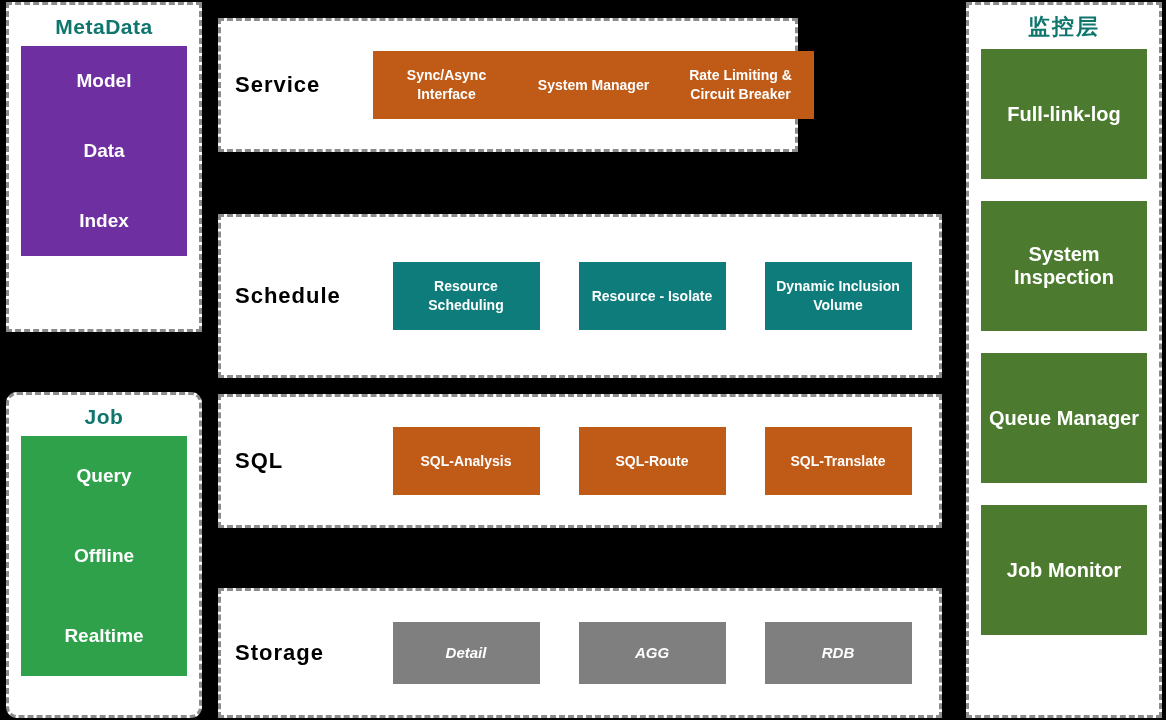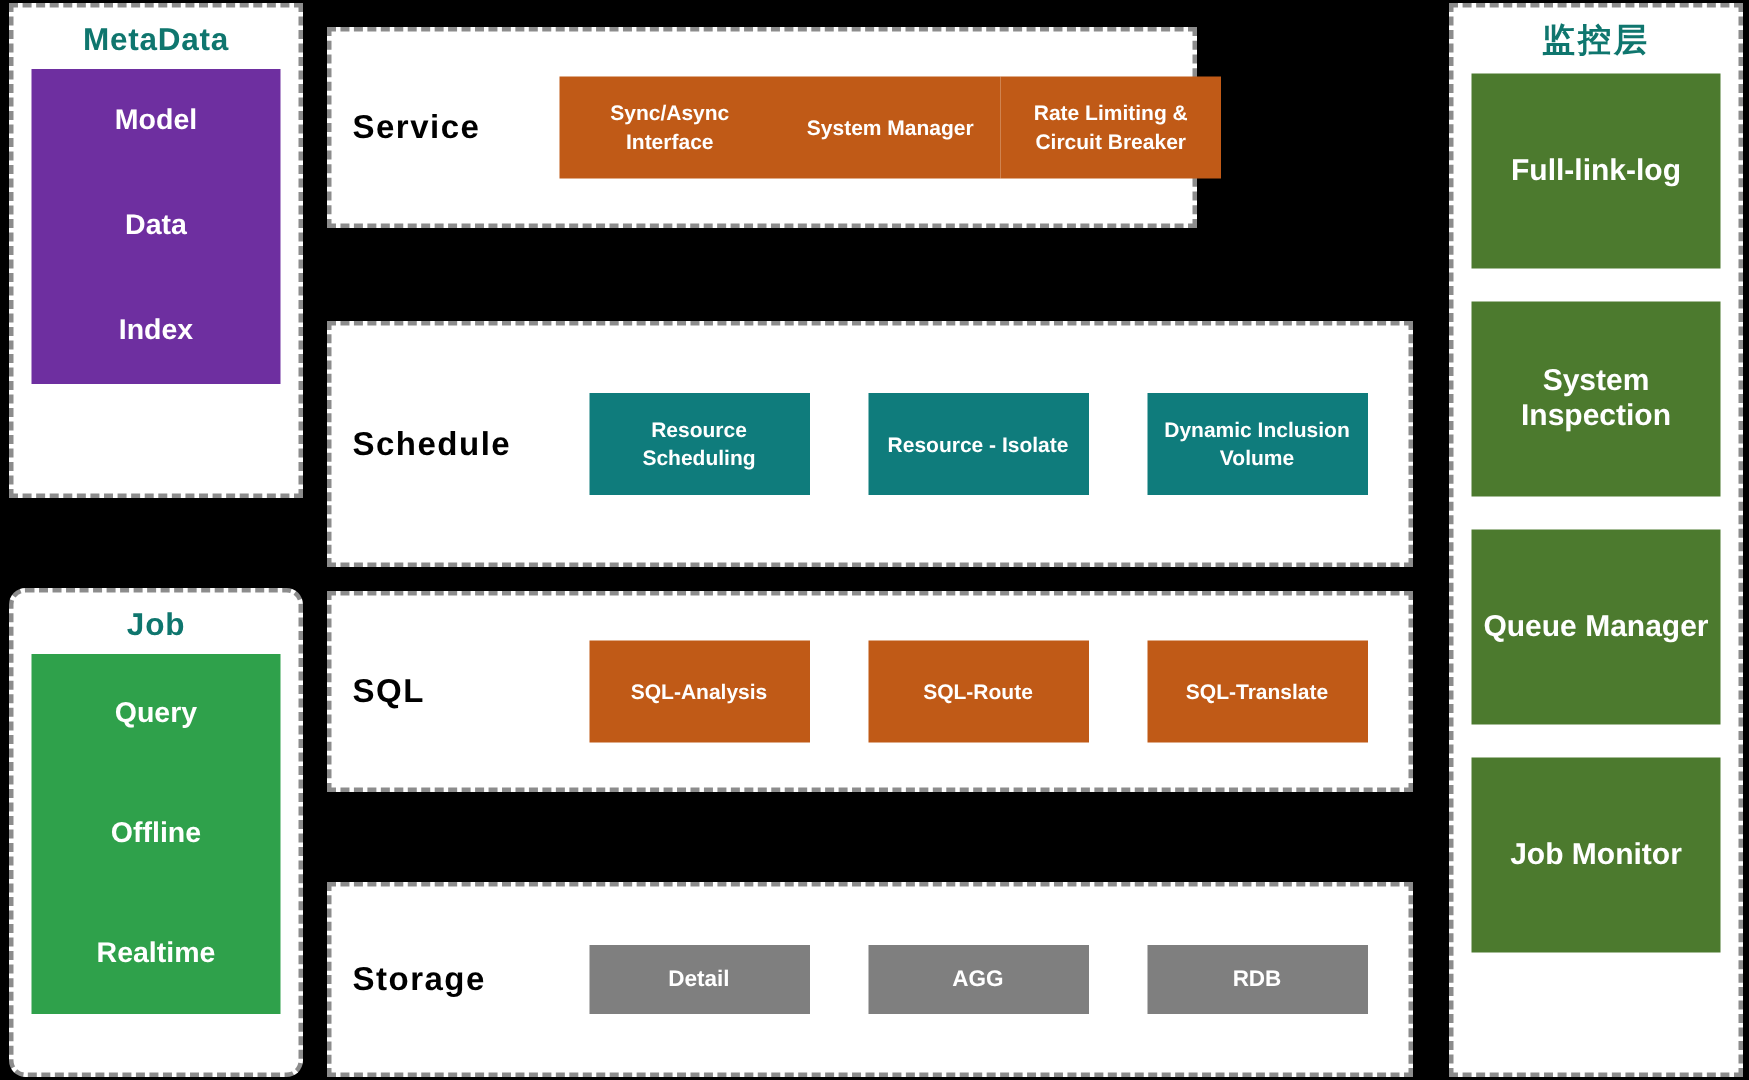--- a/index.html
+++ b/index.html
@@ -111,21 +111,21 @@
     font-weight: 700;
     font-size: 14px;
     line-height: 1.35;
     box-sizing: border-box;
     padding: 3px 5px;
   }
   .box-orange { background: #C05A17; }
   .box-teal   { background: #0F7C7C; }
   .box-gray   { background: #7F7F7F; }
   .box-gray .box-text { font-size: 15px; }
-  #panel-storage .box { height: 46px; }
+  #panel-storage .box { height: 62px; font-style: italic; }
 </style>
 </head>
 <body>
 
 <div class="panel" id="panel-metadata">
   <div class="col-title">MetaData</div>
   <div class="chip-stack">
     <div class="chip chip-purple">
       <span>Model</span>
     </div>

